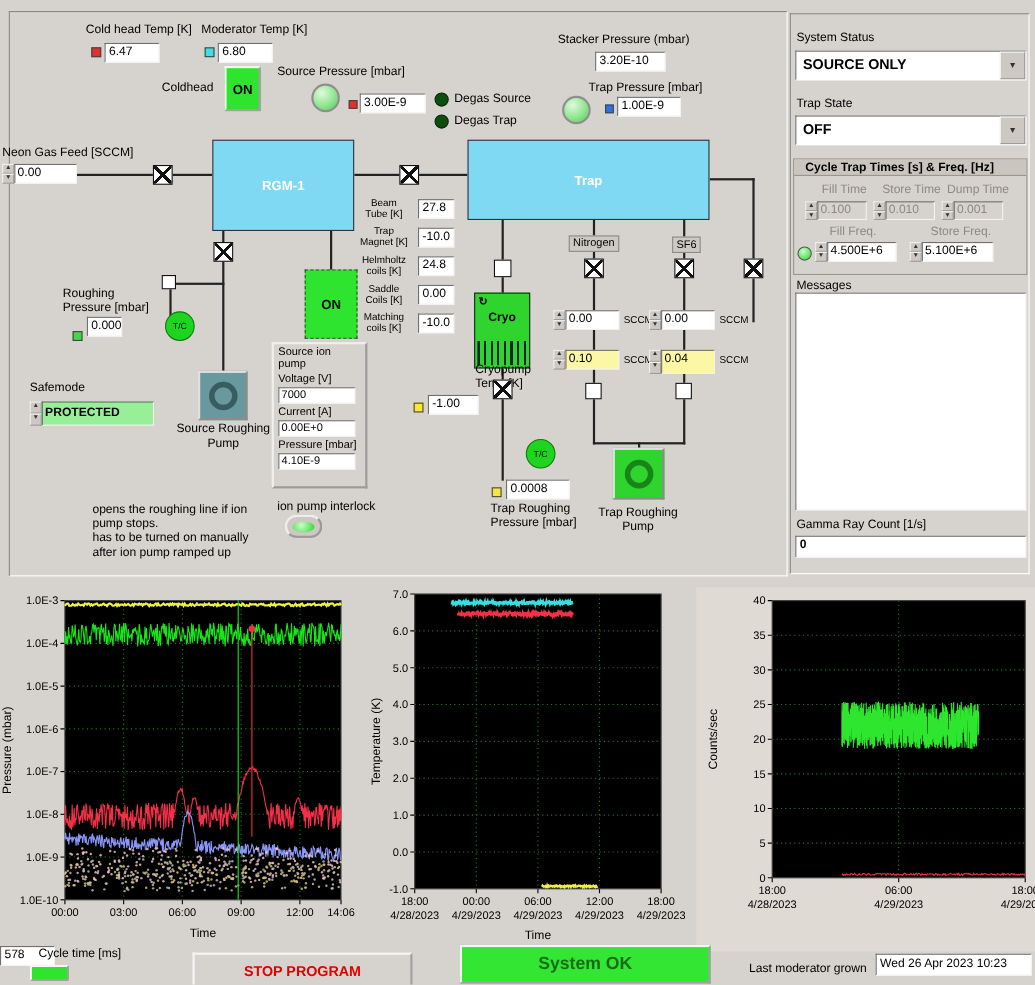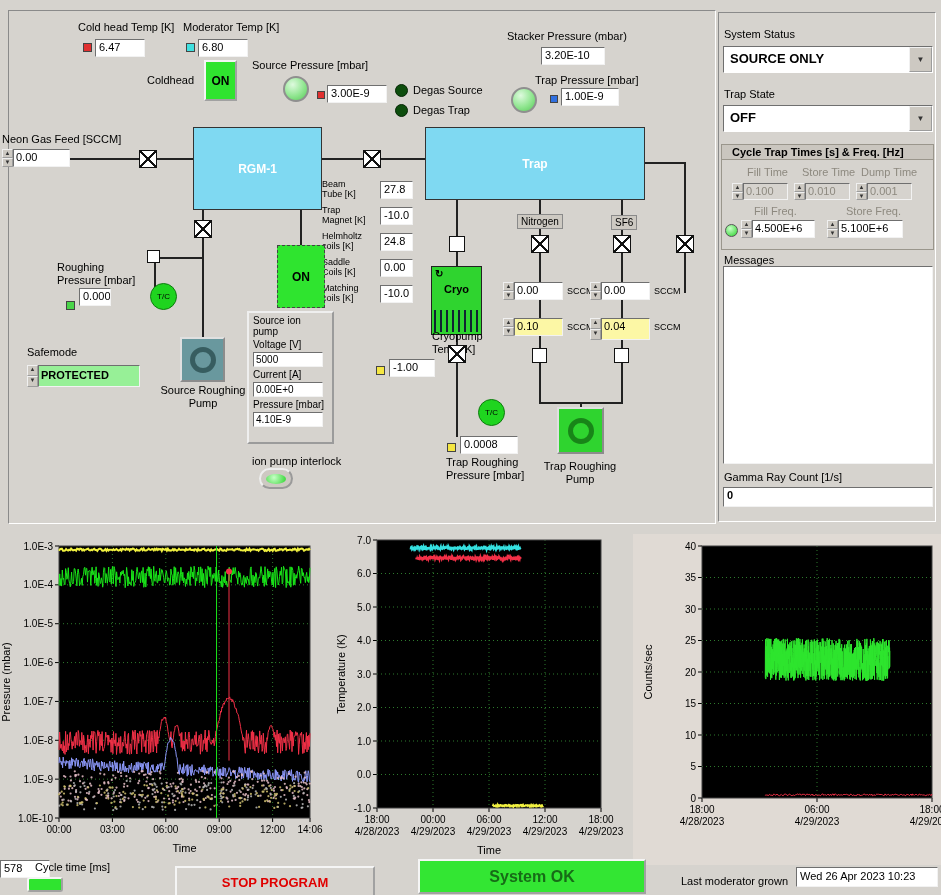--- a/index.html
+++ b/index.html
@@ -1,19 +1,19 @@
 <!DOCTYPE html>
 <html><head>
 <meta charset="utf-8">
 <style>
   body{margin:0;background:#d6d3ce}
   #app{position:relative;width:941px;height:895px;background:#d6d3ce;font-family:"Liberation Sans",sans-serif;overflow:hidden}
   .lbl{position:absolute;font-size:11px;color:#000;white-space:pre-line;line-height:13px}
   .lbl.s{font-size:9px;line-height:10px}
-  .lbl.right{text-align:left}
+  .lbl.right{text-align:center}
   .lbl.center{text-align:center}
   .fld{position:absolute;background:#fff;border:1px solid;border-color:#6f6f6f #f2f2f2 #f2f2f2 #6f6f6f;font-size:11px;line-height:15px;padding:0 3px;box-sizing:border-box;color:#000;overflow:hidden}
   .sq{position:absolute;width:9px;height:9px;border:1px solid #444;box-sizing:border-box}
   .sunkpanel{position:absolute;border-style:solid;border-width:1px;border-color:#8a8a8a #ffffff #ffffff #8a8a8a;box-sizing:border-box}
   .bluebox{position:absolute;background:#7fd9f2;border:1px solid #333;color:#fff;font-weight:bold;display:flex;align-items:center;justify-content:center;font-size:12px;box-sizing:border-box}
   .wire{position:absolute;background:#222}
   .valve{position:absolute;background:linear-gradient(45deg,transparent 44%,#111 44%,#111 56%,transparent 56%),linear-gradient(-45deg,transparent 44%,#111 44%,#111 56%,transparent 56%),#fff;border:1px solid #111;box-sizing:border-box}
   .jsq{position:absolute;background:#fff;border:1px solid #111;box-sizing:border-box}
   .led{position:absolute;border-radius:50%;box-sizing:border-box}
   .circ{position:absolute;border-radius:50%;background:radial-gradient(circle at 35% 30%,#defade,#90e690 55%,#57c957);border:2px solid #8f8f8f;box-sizing:border-box}
@@ -151,31 +151,35 @@
 
   <div class="pumpbox" style="left:180px;top:337px;width:45px;height:45px;background:#69989e">
       <div class="ring"></div>
     </div>
   <div class="lbl center" style="left:158px;top:384px;width:90px">Source Roughing
 Pump</div>
 
   <div class="ionpanel" style="left:247px;top:311px;width:87px;height:133px">
     <div class="ip-t">Source ion pump</div>
     <div class="ip-l">Voltage [V]</div>
-    <div class="ip-f">5000</div>
+    <div class="ip-f">7000</div>
     <div class="ip-l">Current [A]</div>
     <div class="ip-f">0.00E+0</div>
     <div class="ip-l">Pressure [mbar]</div>
     <div class="ip-f">4.10E-9</div>
   </div>
   <div class="lbl" style="left:252px;top:455px">ion pump interlock</div>
   <div class="ovalbase" style="left:259px;top:468px;width:34px;height:21px">
       <div class="ovalled"></div>
     </div>
 
+  <div class="lbl" style="left:84px;top:457px">opens the roughing line if ion
+pump stops.
+has to be turned on manually
+after ion pump ramped up</div>
 
   <div class="cryo" style="left:431px;top:266px;width:51px;height:69px">
     <span style="position:absolute;left:3px;top:1px;font-size:10px">↻</span>
     <span style="position:absolute;left:0;right:0;top:16px">Cryo</span>
     <div class="hatch"></div>
   </div>
   <div class="lbl" style="left:432px;top:330px">Cryopump
 Temp [K]</div>
   <div class="sq" style="left:376px;top:366px;background:#f5e642"></div>
   <div class="fld" style="left:389px;top:359px;width:46px;height:18px">-1.00</div>

